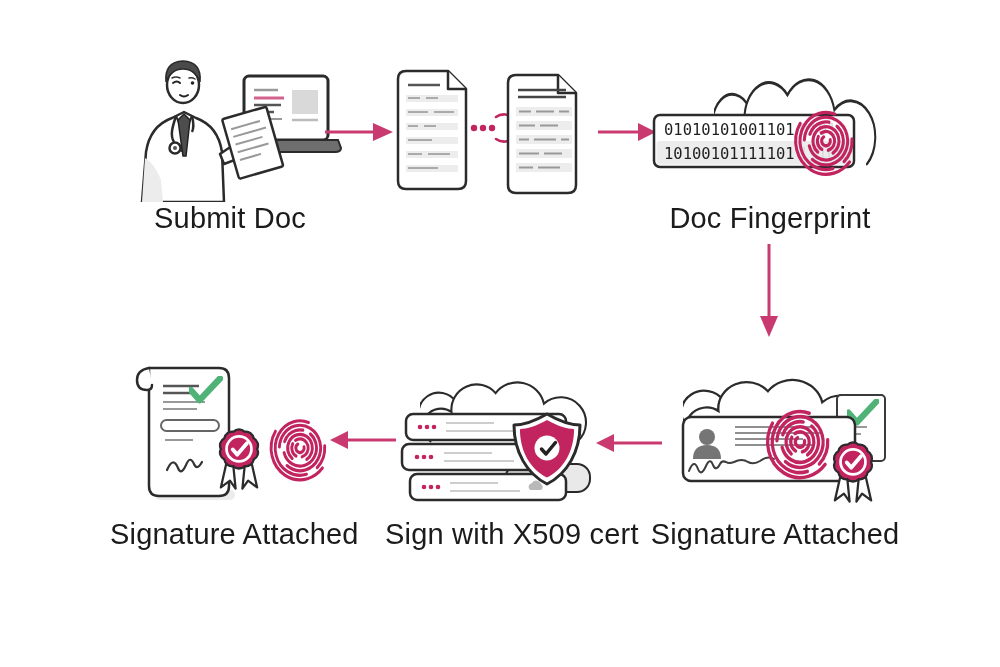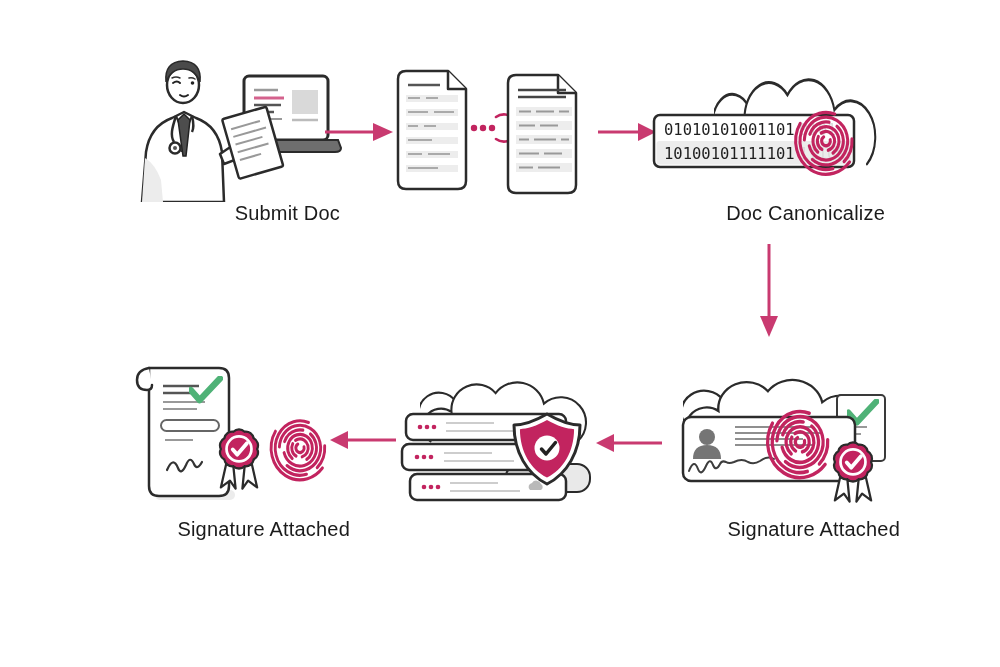--- a/index.html
+++ b/index.html
@@ -4,21 +4,21 @@
 <style>
   :root{
     --accent:#C2245F; --arrow:#C93A70; --green:#4FB277;
     --ink:#2B2B2B; --label-color:#1B1B1B; --background:#FFFFFF;
   }
   *{margin:0;padding:0;box-sizing:border-box;}
   html,body{width:1000px;height:667px;overflow:hidden;background:var(--background);}
   .canvas{position:relative;width:1000px;height:667px;background:var(--background);
           font-family:"Liberation Sans",sans-serif;}
   .abs{position:absolute;}
-  .step-label{position:absolute;text-align:right;font-size:20px;letter-spacing:.2px;
+  .step-label{position:absolute;text-align:center;font-size:29px;letter-spacing:.2px;
               color:var(--label-color);white-space:nowrap;}
   svg{display:block;}
   text.binary{font-family:"DejaVu Sans Mono",monospace;font-size:15.5px;fill:#1F1F1F;}
   text.binary-faded{font-family:"DejaVu Sans Mono",monospace;font-size:15.5px;fill:#DCDCDC;}
 </style>
 </head>
 <body>
 
 <div class="canvas">
 
@@ -166,21 +166,21 @@
     <g>
       <rect x="2" y="55" width="200" height="52" rx="6" fill="#fff" stroke="var(--ink)" stroke-width="2.5"></rect>
       <rect x="4.5" y="81" width="195" height="23.5" rx="3" fill="#ececec"></rect>
       <text class="binary-faded" x="147" y="75">0101</text>
       <text class="binary-faded" x="147" y="99">11100</text>
       <text class="binary" x="12" y="75">01010101001101</text>
       <text class="binary" x="12" y="99">10100101111101</text>
     </g>
     <use href="#fp" x="134" y="42" width="80" height="78" style="color:var(--accent)"></use>
   </svg>
-  <div class="step-label" style="left:655px;top:202px;width:230px">Doc Canonicalize</div>
+  <div class="step-label" style="left:655px;top:202px;width:230px">Doc Fingerprint</div>
 
   <svg class="abs" style="left:756px;top:242px" width="26" height="96" viewBox="0 0 26 96">
     <line x1="13" y1="2" x2="13" y2="76" stroke="var(--arrow)" stroke-width="3"></line>
     <polygon points="4,74 22,74 13,95" fill="var(--arrow)"></polygon>
   </svg>
 
   <svg class="abs" style="left:655px;top:365px" width="240" height="140" viewBox="0 0 240 140">
     <g transform="translate(28,2) scale(1.18,1.1)">
       <use href="#cloud" width="160" height="70"></use>
     </g>
@@ -246,20 +246,21 @@
     </g>
     <g transform="translate(149,80)">
       <path d="M 0 -34 C 12 -27 25 -23 33 -23 C 33 4 20 26 0 36 C -20 26 -33 4 -33 -23 C -25 -23 -12 -27 0 -34 Z" fill="#fff" stroke="var(--ink)" stroke-width="3" stroke-linejoin="round"></path>
       <g transform="scale(0.82)">
         <path d="M 0 -34 C 12 -27 25 -23 33 -23 C 33 4 20 26 0 36 C -20 26 -33 4 -33 -23 C -25 -23 -12 -27 0 -34 Z" fill="var(--accent)"></path>
       </g>
       <circle r="12.5" fill="#fff"></circle>
       <path d="M -5.5 1 L -1 6 L 8.5 -5.5" fill="none" stroke="#222" stroke-width="3.5" stroke-linecap="round" stroke-linejoin="round"></path>
     </g>
   </svg>
+  <div class="step-label" style="left:385px;top:518px;width:240px">Sign with X509 cert</div>
 
   <svg class="abs" style="left:330px;top:428px" width="68" height="24" viewBox="0 0 68 24">
     <line x1="16" y1="12" x2="66" y2="12" stroke="var(--arrow)" stroke-width="3.2"></line>
     <polygon points="18,3 0,12 18,21" fill="var(--arrow)"></polygon>
   </svg>
 
   <svg class="abs" style="left:125px;top:358px" width="215" height="150" viewBox="0 0 215 150">
     <rect x="30" y="132" width="80" height="10" rx="5" fill="#ececec"></rect>
     <g>
       <path d="M 24 10 H 94 Q 104 10 104 20 V 128 Q 104 138 94 138 H 34 Q 24 138 24 128 Z" fill="#fff" stroke="var(--ink)" stroke-width="2.5" stroke-linejoin="round"></path>

